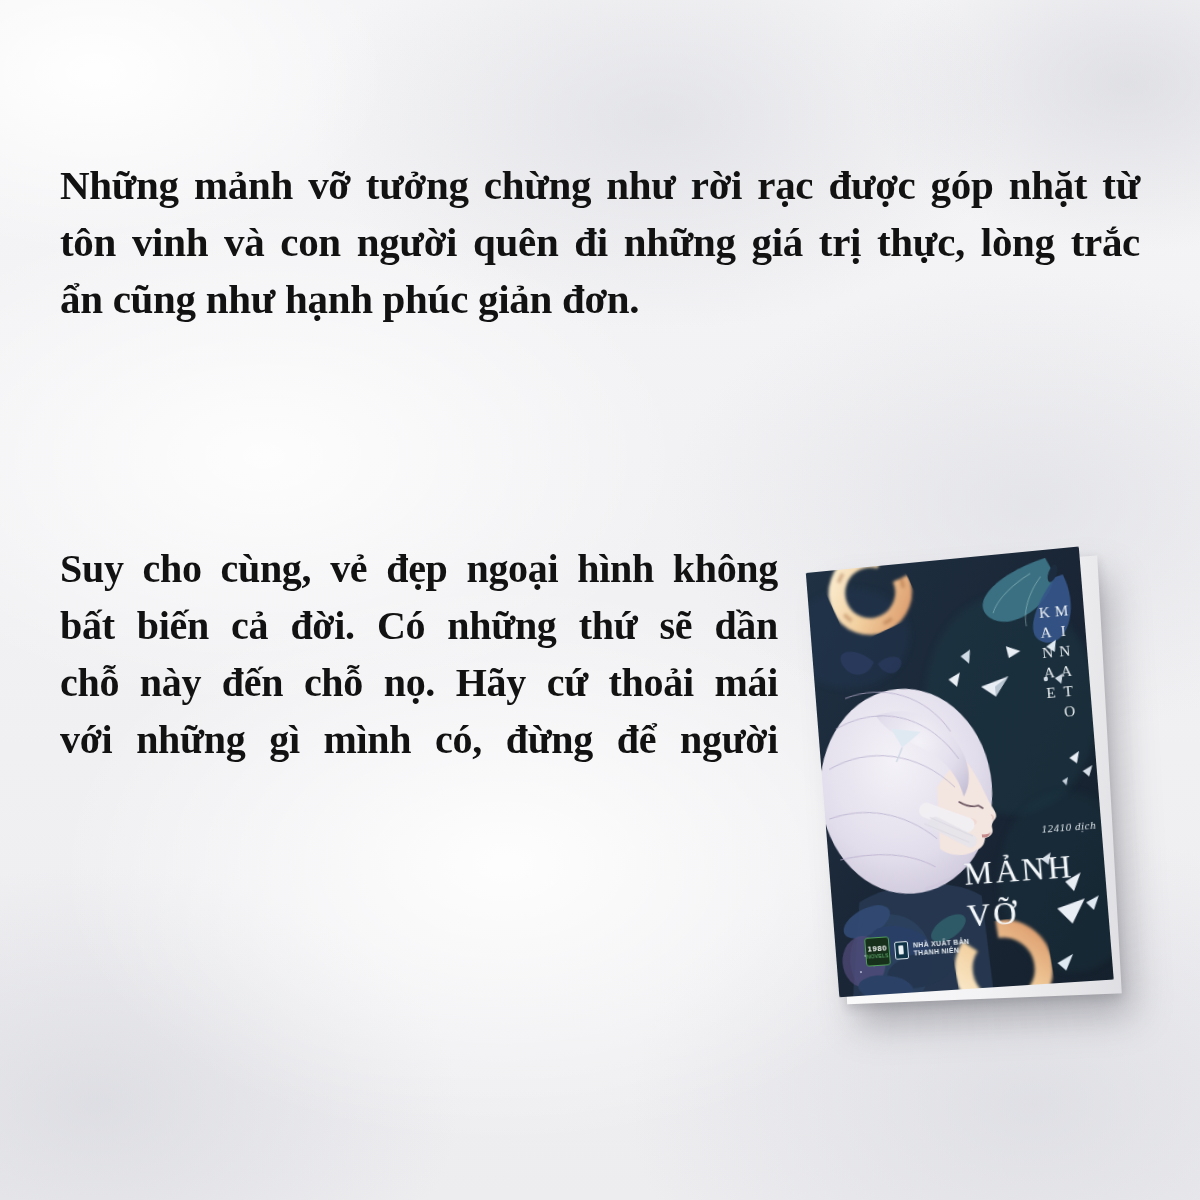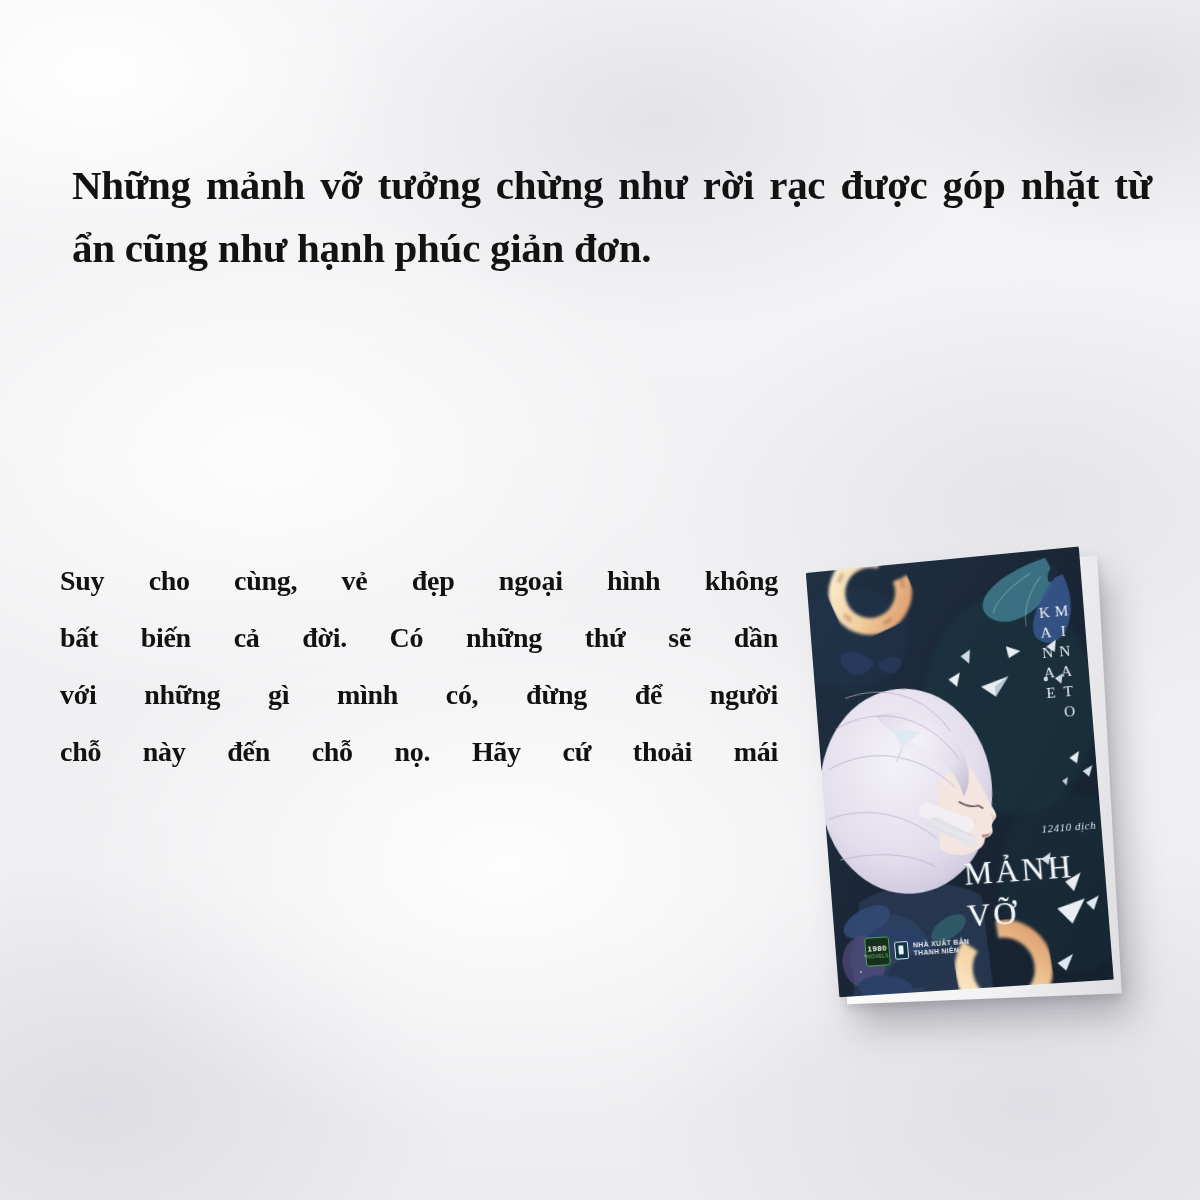--- a/index.html
+++ b/index.html
@@ -13,24 +13,24 @@
       radial-gradient(ellipse 600px 360px at 22% 38%, rgba(255,255,255,.85), rgba(255,255,255,0) 70%),
       radial-gradient(ellipse 520px 330px at 86% 42%, rgba(215,216,222,.5), rgba(215,216,222,0) 70%),
       radial-gradient(ellipse 640px 400px at 42% 72%, rgba(255,255,255,.9), rgba(255,255,255,0) 70%),
       radial-gradient(ellipse 520px 340px at 8% 92%, rgba(208,209,216,.55), rgba(208,209,216,0) 70%),
       radial-gradient(ellipse 560px 380px at 86% 92%, rgba(211,212,219,.55), rgba(211,212,219,0) 72%),
       linear-gradient(#f5f5f7,#ededf0);
     font-family:"Liberation Serif","DejaVu Serif",serif;
   }
   
   .para{position:absolute;color:#121212;font-weight:700;}
-  .para1{left:72px;top:157px;width:1080px;font-size:41px;line-height:57px;letter-spacing:-0.3px;}
-  .para2{left:60px;top:552px;width:718px;font-size:28px;line-height:57px;letter-spacing:-0.3px;}
+  .para1{left:60px;top:157px;width:1080px;font-size:41px;line-height:57px;letter-spacing:-0.3px;}
+  .para2{left:60px;top:540px;width:718px;font-size:40px;line-height:57px;letter-spacing:-0.3px;}
   .tline{text-align:justify;text-align-last:justify;}
-  .tline.end{text-align-last:left;margin-top:6px;}
+  .tline.end{text-align-last:left;}
   
   .book{position:absolute;left:816px;top:552px;width:304px;height:478px;}
   .pages{
     position:absolute;left:17px;top:13px;width:276px;height:434px;
     background:linear-gradient(100deg,#ffffff 0%,#f3f3f5 60%,#dfdfe3 100%);
     transform:perspective(1400px) rotateY(-6deg) rotateZ(-3.2deg);
     box-shadow:10px 22px 34px rgba(90,90,100,.40), 0 4px 10px rgba(90,90,100,.25);
   }
   .cover{
     position:absolute;left:4px;top:7px;width:276px;height:430px;
@@ -70,28 +70,29 @@
   .nxb-badge::after{content:"";position:absolute;left:3px;top:3px;width:5px;height:9px;background:#e8f0f4;border-radius:1px;}
   .pub-text{font-size:7px;line-height:8px;color:#e6ecf0;font-weight:700;letter-spacing:0.3px;}
 </style>
 </head>
 <body>
 
 <div class="canvas">
 
   <div class="para para1">
     <div class="tline">Những mảnh vỡ tưởng chừng như rời rạc được góp nhặt từ</div>
+    <div class="tline">tôn vinh và con người quên đi những giá trị thực, lòng trắc</div>
     <div class="tline end">ẩn cũng như hạnh phúc giản đơn.</div>
   </div>
 
   <div class="para para2">
     <div class="tline">Suy cho cùng, vẻ đẹp ngoại hình không</div>
     <div class="tline">bất biến cả đời. Có những thứ sẽ dần</div>
+    <div class="tline">chỗ này đến chỗ nọ. Hãy cứ thoải mái</div>
     <div class="tline">với những gì mình có, đừng để người</div>
-    <div class="tline">chỗ này đến chỗ nọ. Hãy cứ thoải mái</div>
   </div>
 
   <div class="book">
     <div class="pages"></div>
     <div class="cover">
 
       <svg class="cover-art" viewBox="0 0 276 430" preserveAspectRatio="none" xmlns="http://www.w3.org/2000/svg">
         <defs>
           <linearGradient id="bgG" x1="0" y1="0" x2="1" y2="1">
             <stop offset="0" stop-color="#1f3143"></stop>

